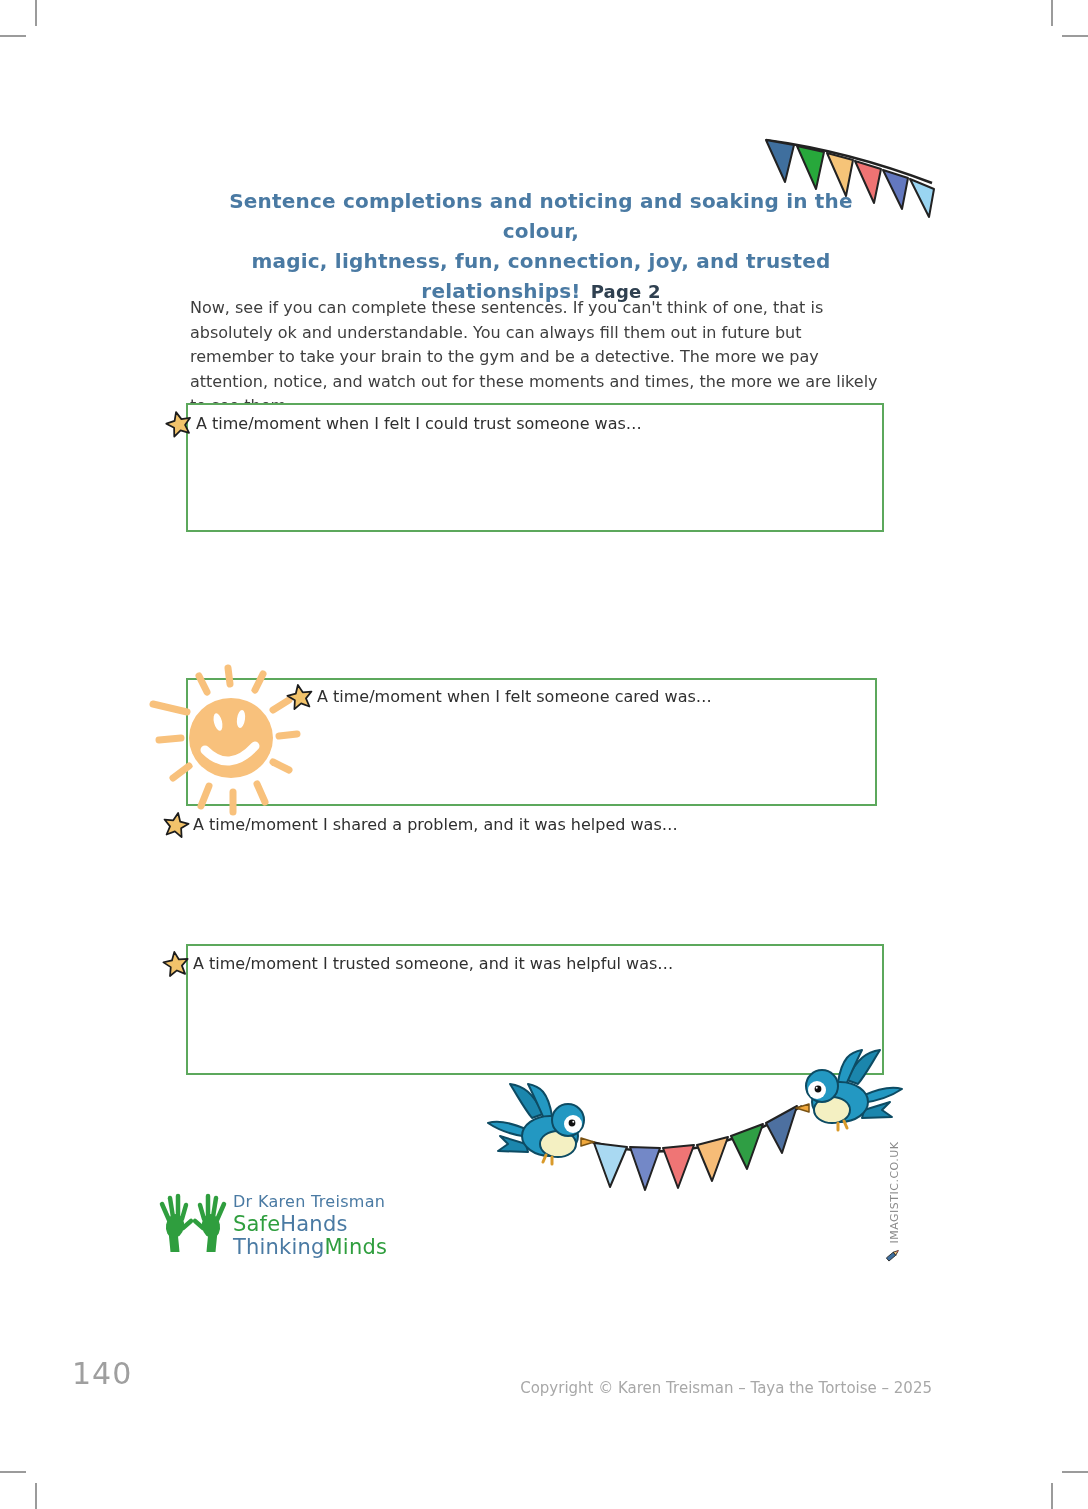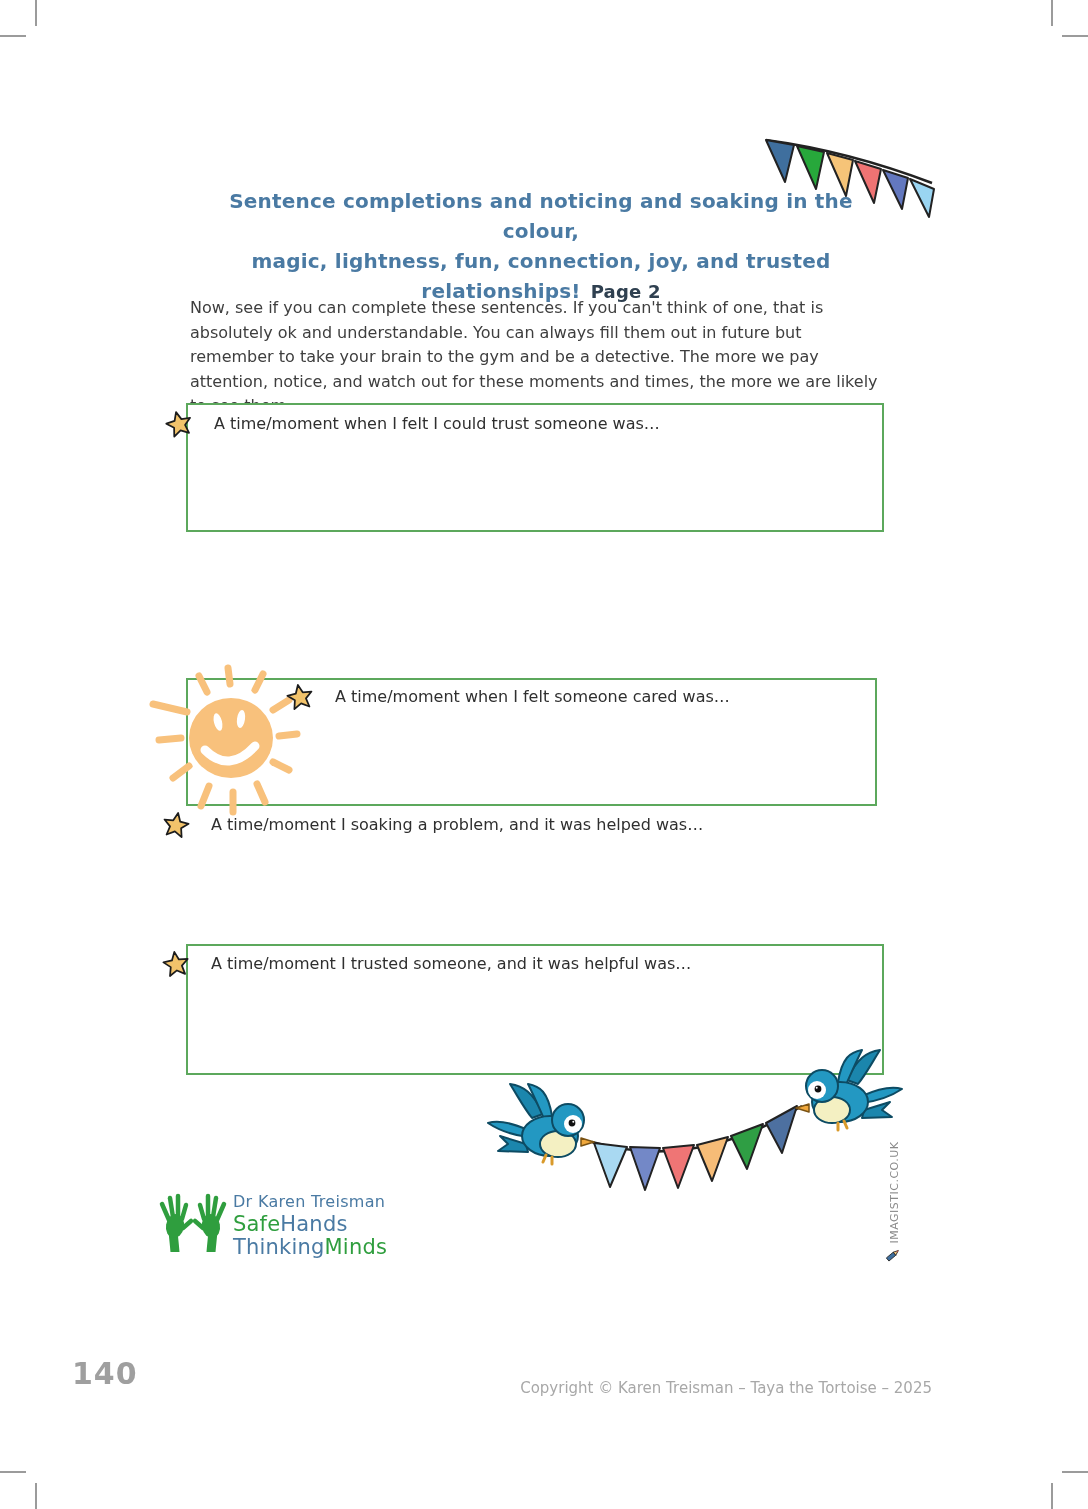--- a/index.html
+++ b/index.html
@@ -12,26 +12,26 @@
   
   .title-block{position:absolute;left:191px;top:186px;width:700px;text-align:center;
     color:#4a7aa3;font-size:20px;line-height:30px;font-weight:600;letter-spacing:.2px;}
   .page-label{color:#2f4050;font-size:18px;margin-left:10px;font-weight:600;}
 
   .intro{position:absolute;left:190px;top:280px;width:698px;font-size:16px;
     line-height:24.5px;color:#3e3e3e;}
 
   
   .answer-box{position:absolute;border:2px solid #5ca85c;background:#fff;box-sizing:border-box;}
-  .prompt-row{position:absolute;display:flex;align-items:flex-start;gap:20px;}
+  .prompt-row{position:absolute;display:flex;align-items:flex-start;gap:2px;}
   .prompt-row .star{flex:0 0 auto;margin-top:-4px;}
   .prompt-label{font-size:16px;color:#2f2f2f;line-height:22px;}
 
   
-  .page-number{position:absolute;left:72px;top:1356px;font-size:30px;color:#9f9f9f;letter-spacing:1px;font-weight:bold;}
+  .page-number{position:absolute;left:72px;top:1356px;font-size:30px;color:#9f9f9f;letter-spacing:1px;}
   .copyright{position:absolute;right:156px;top:1379px;font-size:15px;color:#a8a8a8;}
   .logo-text{position:absolute;left:233px;top:1179px;line-height:1;margin-top:15px;}
   .logo-line1{font-size:16px;color:#4a7aa3;margin-bottom:4px;letter-spacing:.3px;}
   .logo-line2,.logo-line3{font-size:21px;margin-bottom:2px;letter-spacing:.2px;}
   .logo-blue{color:#4a7aa3;} .logo-green{color:#2f9e3e;}
   .imagistic{position:absolute;left:838px;top:1186px;width:112px;text-align:center;
     transform:rotate(-90deg);font-size:11px;color:#8a8a8a;letter-spacing:.5px;}
   svg{display:block;}
 </style>
 </head>
@@ -98,21 +98,21 @@
     <svg class="star" width="30" height="30" viewBox="0 0 24 24">
       <polygon points="12,2.2 14.8,8.7 21.8,9.3 16.5,13.9 18.1,20.8 12,17.2 5.9,20.8 7.5,13.9 2.2,9.3 9.2,8.7" fill="#f2c36b" stroke="#1c1c1c" stroke-width="1.4" stroke-linejoin="round" transform="rotate(-10 12 12)"></polygon>
     </svg>
     <span class="prompt-label">A time/moment when I felt someone cared was…</span>
   </div>
 
   <div class="prompt-row" style="left:161px;top:814px;width:720px">
     <svg class="star" width="30" height="30" viewBox="0 0 24 24">
       <polygon points="12,2.2 14.8,8.7 21.8,9.3 16.5,13.9 18.1,20.8 12,17.2 5.9,20.8 7.5,13.9 2.2,9.3 9.2,8.7" fill="#f2c36b" stroke="#1c1c1c" stroke-width="1.4" stroke-linejoin="round" transform="rotate(10 12 12)"></polygon>
     </svg>
-    <span class="prompt-label">A time/moment I soaking a problem, and it was helped was…</span>
+    <span class="prompt-label">A time/moment I shared a problem, and it was helped was…</span>
   </div>
 
   <div class="answer-box" style="left:186px;top:944px;width:698px;height:131px"></div>
   <div class="prompt-row" style="left:161px;top:953px;width:700px">
     <svg class="star" width="30" height="30" viewBox="0 0 24 24">
       <polygon points="12,2.2 14.8,8.7 21.8,9.3 16.5,13.9 18.1,20.8 12,17.2 5.9,20.8 7.5,13.9 2.2,9.3 9.2,8.7" fill="#f2c36b" stroke="#1c1c1c" stroke-width="1.4" stroke-linejoin="round" transform="rotate(-8 12 12)"></polygon>
     </svg>
     <span class="prompt-label">A time/moment I trusted someone, and it was helpful was…</span>
   </div>
 

